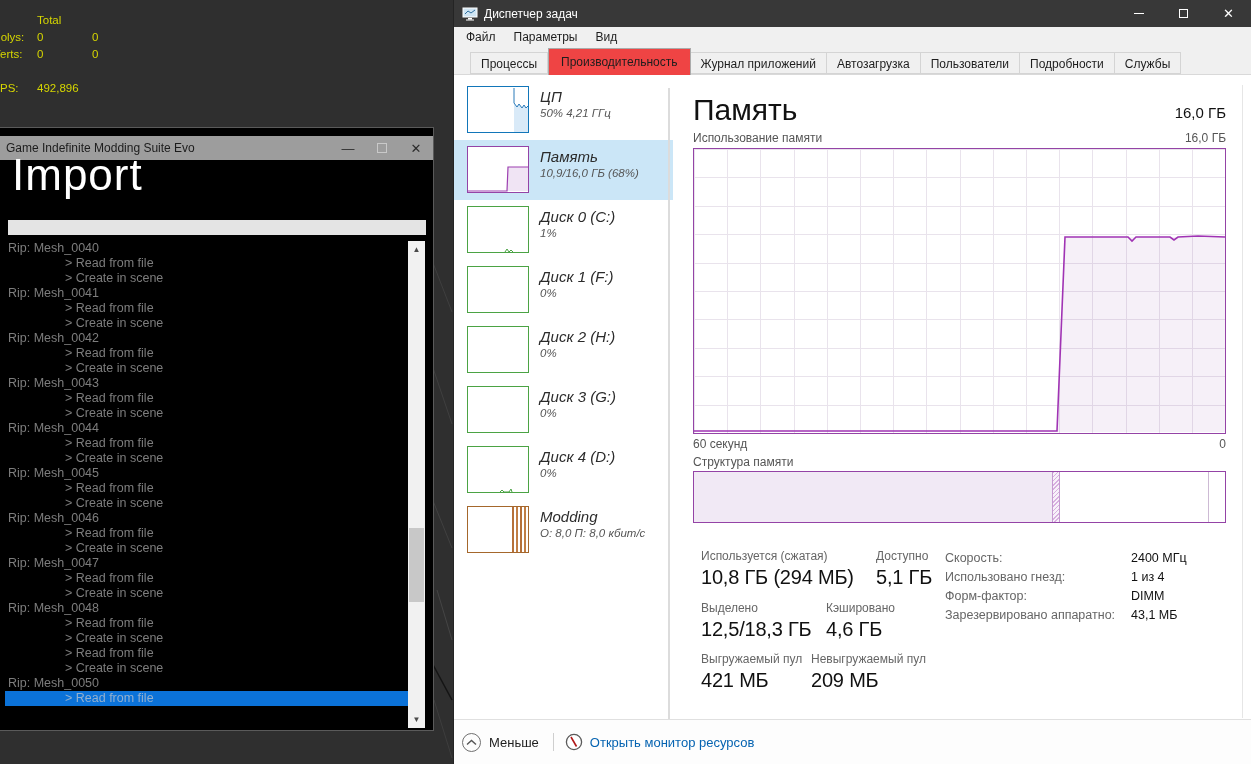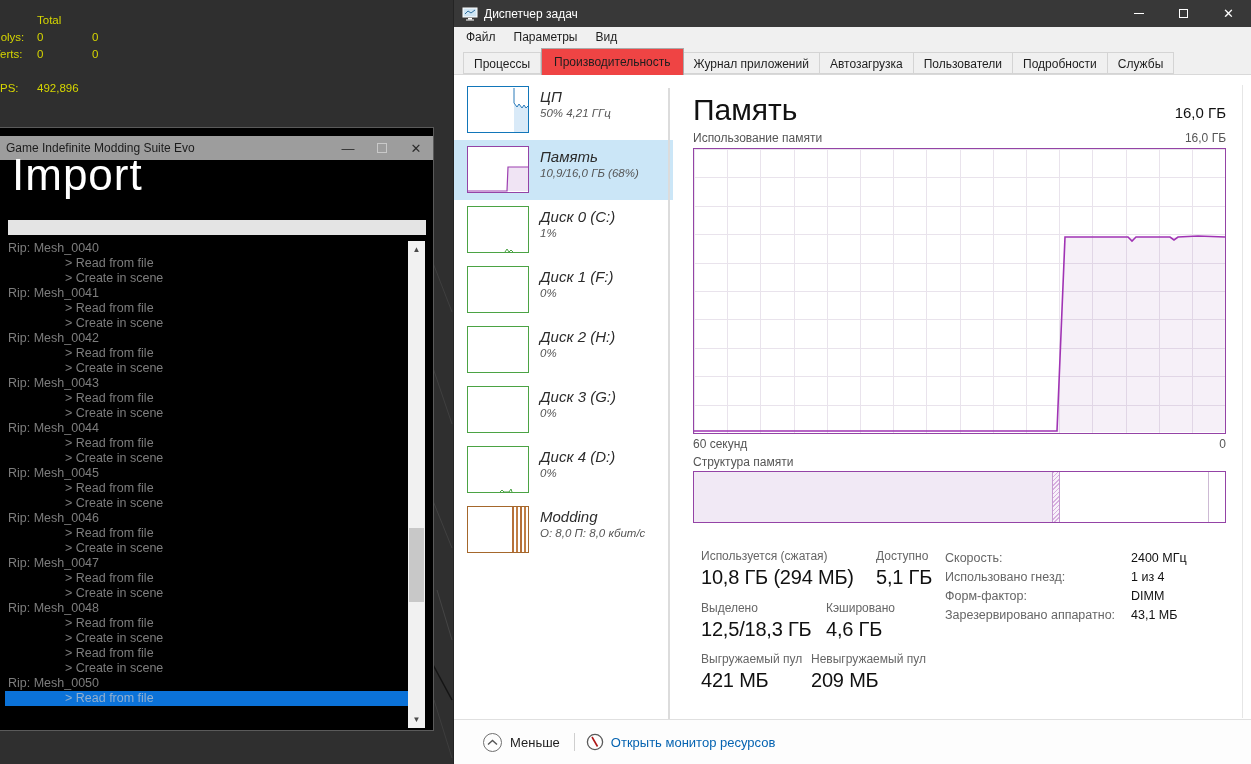--- a/index.html
+++ b/index.html
@@ -38,21 +38,21 @@
   
   .tm { position:absolute; left:453px; top:0; width:798px; height:764px; background:#fff; border-left:1px solid #242424; }
   .tm-titlebar { position:absolute; left:0; top:0; right:0; height:27px; background:#383838; display:flex; align-items:center; }
   .tm-title { color:#fff; font-size:12px; padding-left:6px; flex:1; }
   .tm-appicon { width:16px; height:14px; margin-left:8px; }
   .tm-btn { width:45px; height:27px; display:flex; align-items:center; justify-content:center; color:#fff; font-size:13px; }
   .tm-min-bar { width:10px; height:1px; background:#fff; }
   .tm-max-rect { width:9px; height:9px; border:1px solid #fff; }
   .tm-menubar { position:absolute; left:0; top:27px; right:0; height:21px; background:#f0f0f0; display:flex; align-items:center; font-size:12px; color:#1e1e1e; padding-left:3px; }
   .tm-menu-item { padding:0 9px; height:21px; line-height:21px; }
-  .tm-tabstrip { position:absolute; left:0; top:48px; right:0; height:27px; background:#f0f0f0; display:flex; align-items:flex-end; padding-left:9px; border-bottom:1px solid #d9d9d9; }
+  .tm-tabstrip { position:absolute; left:0; top:48px; right:0; height:27px; background:#f0f0f0; display:flex; align-items:flex-end; padding-left:16px; border-bottom:1px solid #d9d9d9; }
   .tm-tab { height:22px; line-height:22px; padding:0 10px; font-size:12px; color:#1e1e1e; background:#f0f0f0; border:1px solid #d4d4d4; border-left:none; white-space:nowrap; }
   .tm-tab:first-child { border-left:1px solid #d4d4d4; }
   .tm-tab.active { height:27px; line-height:26px; background:#ef4444; border:1px solid #ababab; border-bottom:none; margin-bottom:-1px; position:relative; z-index:2; padding:0 12px; }
 
   
   .tm-sidebar { position:absolute; left:0; top:80px; width:219px; bottom:45px; background:#fff; }
   .tm-side-scroll { position:absolute; right:3px; top:8px; bottom:0; width:2px; background:#dcdcdc; }
   .tile { position:relative; height:60px; padding:6px 0 0 13px; display:flex; cursor:default;font-style:italic; }
   .tile.selected { background:#cbe6f7; }
   .tile-thumb { width:62px; height:47px; flex:0 0 62px; }
@@ -82,21 +82,21 @@
 
   .stat-group { position:absolute; left:8px; width:440px; }
   .stat-labels { display:flex; font-size:12px; color:#666; }
   .stat-values { display:flex; font-size:20px; color:#111; margin-top:3px; letter-spacing:-0.2px; }
   .stat-right { position:absolute; left:252px; top:549px; width:281px; font-size:12.5px; }
   .sr-row { display:flex; line-height:19px; }
   .sr-label { width:186px; color:#666; }
   .sr-value { color:#111; }
 
   
-  .tm-footer { position:absolute; left:0; right:0; bottom:0; height:45px; border-top:1px solid #e0e0e0; background:#fdfdfd; display:flex; align-items:center;padding-left:21px; }
+  .tm-footer { position:absolute; left:0; right:0; bottom:0; height:45px; border-top:1px solid #e0e0e0; background:#fdfdfd; display:flex; align-items:center; }
   .less-btn { display:flex; align-items:center; margin-left:8px; cursor:default; }
   .circle-icon { width:19px; height:19px; border:1px solid #707070; border-radius:50%; display:flex; align-items:center; justify-content:center; }
   .less-label { font-size:13px; color:#1e1e1e; margin-left:8px; }
   .footer-divider { width:1px; height:18px; background:#cfcfcf; margin:0 11px 0 14px; }
   .resmon { display:flex; align-items:center; cursor:default; }
   .resmon-label { font-size:13px; color:#0563b1; margin-left:7px; }
   .panel-right-edge { position:absolute; top:85px; bottom:46px; right:8px; width:1px; background:#e6e6e6; }
 </style>
 </head>
 <body>

